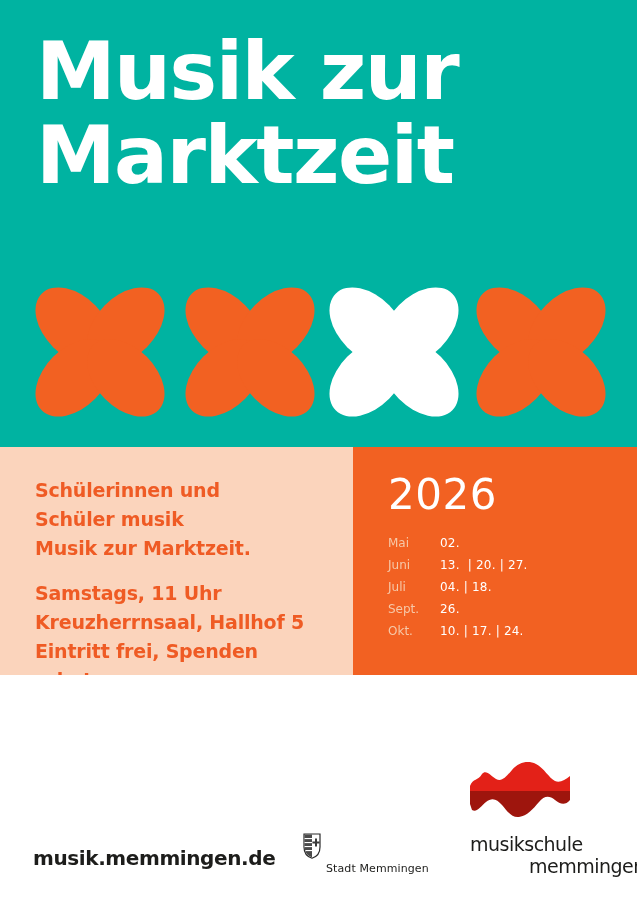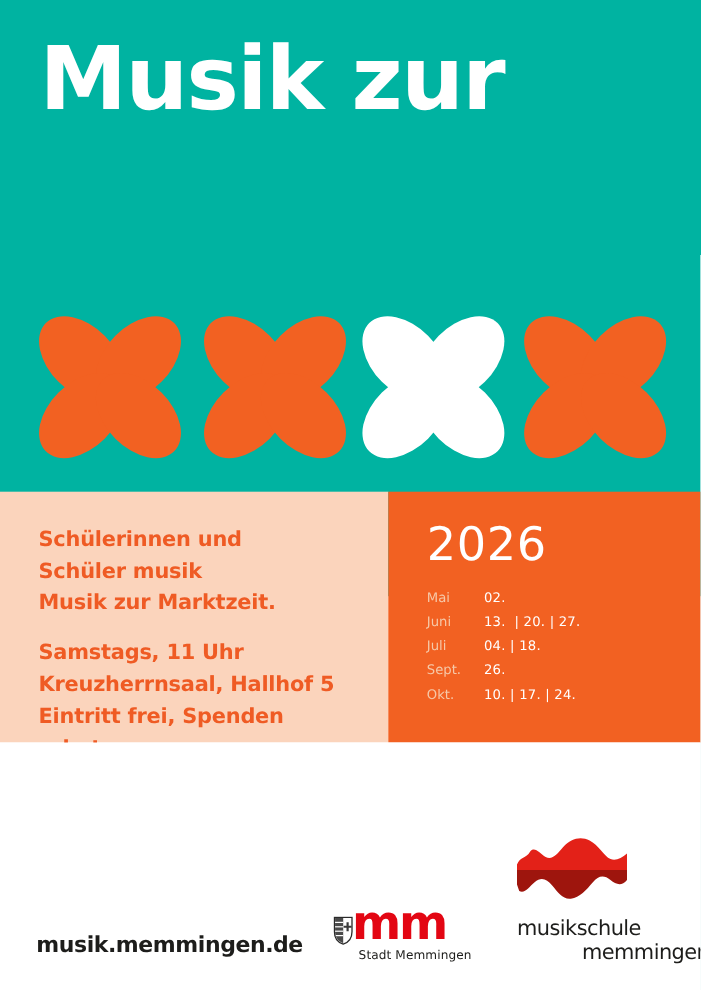--- a/index.html
+++ b/index.html
@@ -49,20 +49,21 @@
   .school-l2{position:absolute;left:529px;top:180px;font-size:19px;letter-spacing:-0.5px;}
 </style>
 </head>
 <body>
 
 <div class="poster">
 
   <section class="header">
     <h1 class="title">
       <div>Musik zur</div>
+      <div>Marktzeit</div>
     </h1>
     <div class="flowers">
       <svg class="flower f1" viewBox="0 0 140 140" data-color="orange">
         <ellipse cx="43" cy="43" rx="31" ry="48" transform="rotate(-45 43 43)"></ellipse>
         <ellipse cx="97" cy="43" rx="31" ry="48" transform="rotate(45 97 43)"></ellipse>
         <ellipse cx="43" cy="97" rx="31" ry="48" transform="rotate(45 43 97)"></ellipse>
         <ellipse cx="97" cy="97" rx="31" ry="48" transform="rotate(-45 97 97)"></ellipse>
       </svg>
       <svg class="flower f2" viewBox="0 0 140 140" data-color="orange">
         <ellipse cx="43" cy="43" rx="31" ry="48" transform="rotate(-45 43 43)"></ellipse>
@@ -132,21 +133,20 @@
 
     <svg class="crest" viewBox="0 0 18 26">
       <path d="M1,1 H17 V14 C17,21 13,24 9,25.2 C5,24 1,21 1,14 Z" fill="#ffffff" stroke="#2a2a2a" stroke-width="1.2"></path>
       <path d="M1.6,1.6 H9 V24.4 C5.6,23.2 1.6,20.4 1.6,14 Z" fill="#4a4a4a"></path>
       <rect x="1.6" y="5" width="7.4" height="1.1" fill="#ffffff"></rect>
       <rect x="1.6" y="9" width="7.4" height="1.1" fill="#ffffff"></rect>
       <rect x="1.6" y="13" width="7.4" height="1.1" fill="#ffffff"></rect>
       <rect x="2.4" y="17" width="6.6" height="1.1" fill="#ffffff"></rect>
       <path d="M12,5.5 h2 v3 h2.6 v2 h-2.6 v3 h-2 v-3 h-2.6 v-2 h2.6 z" fill="#3a3a3a"></path>
     </svg>
-    <div class="mm">mm</div>
     <div class="stadt">Stadt Memmingen</div>
 
     <svg class="wave" viewBox="0 0 104 64">
       <path d="M2,31 V26 C5,18 10,21 14,14 C18,9 23,16 28,19 C34,22 38,17 44,10 C51,2 60,0 68,4 C76,8 81,18 87,21 C92,23 97,20 102,16 V31 Z" fill="var(--wave_red_top)"></path>
       <path d="M2,31 H102 V40 C97,46 92,44 87,40 C81,35 76,36 71,42 C65,49 59,56 51,57 C44,58 39,51 34,45 C29,39 24,37 18,42 C13,46 9,53 4,50 L2,44 Z" fill="var(--wave_red_bottom)"></path>
     </svg>
     <div class="school-l1">musikschule</div>
     <div class="school-l2">memmingen</div>
   </section>
 

